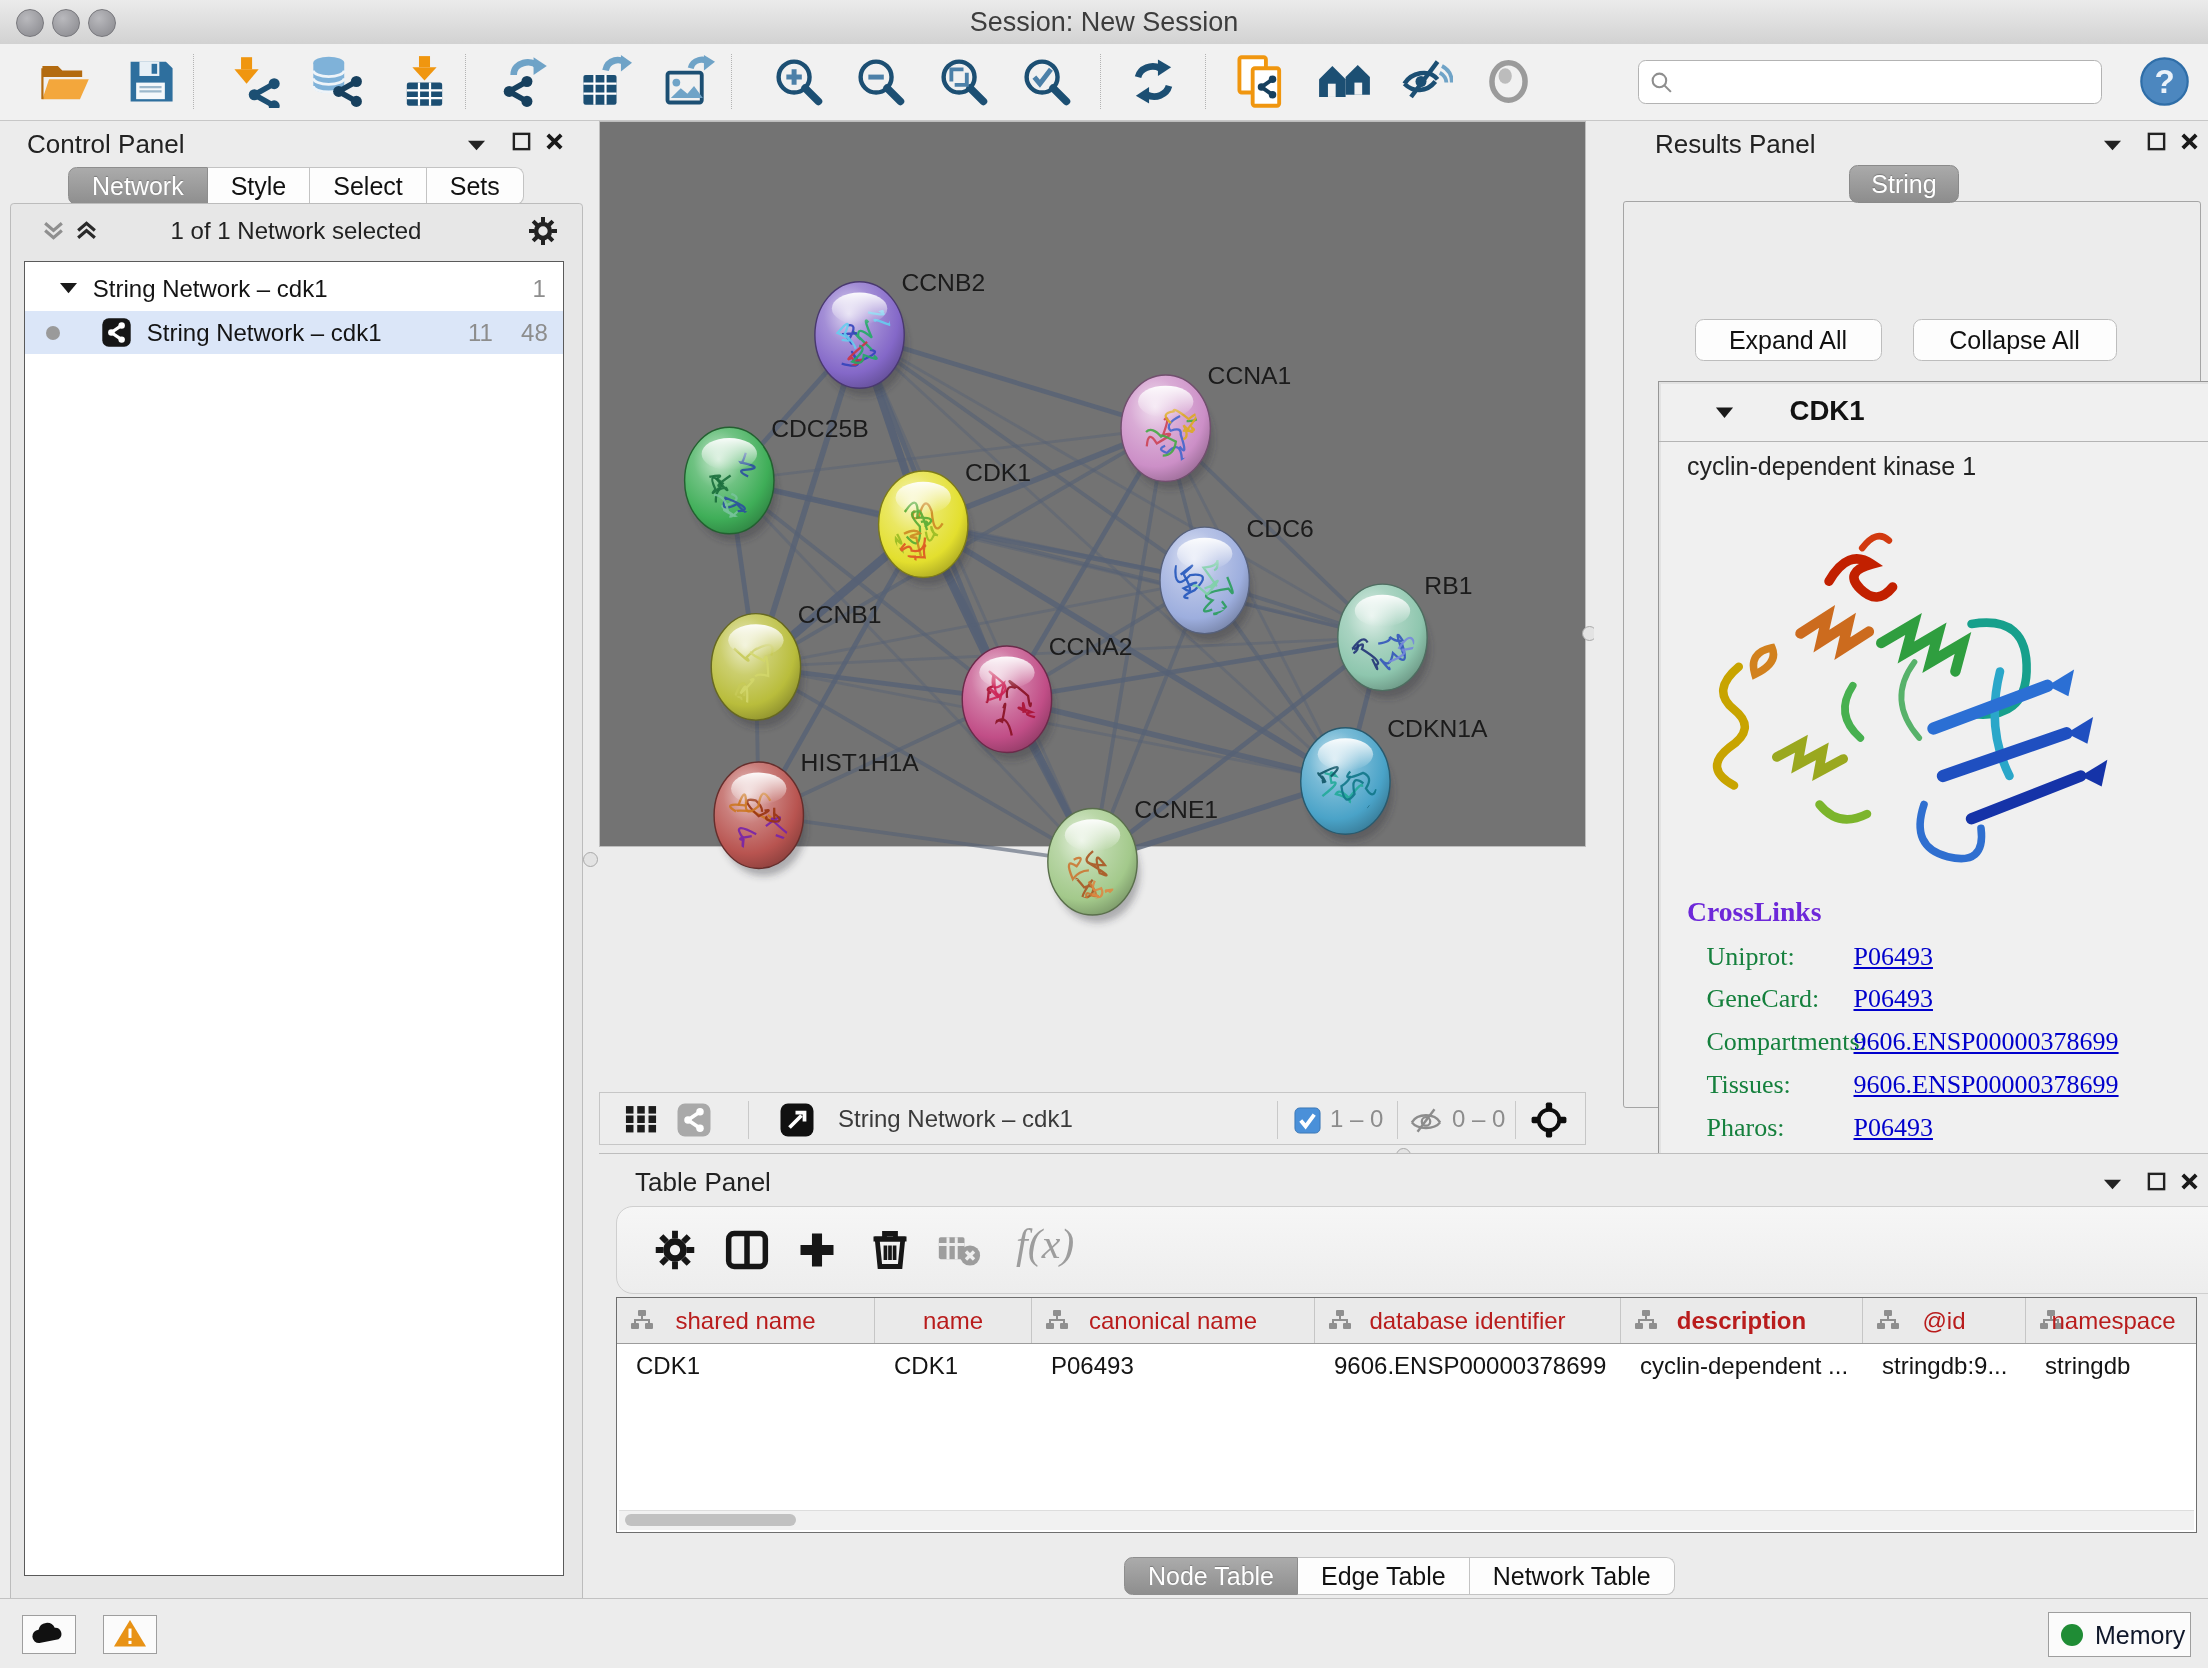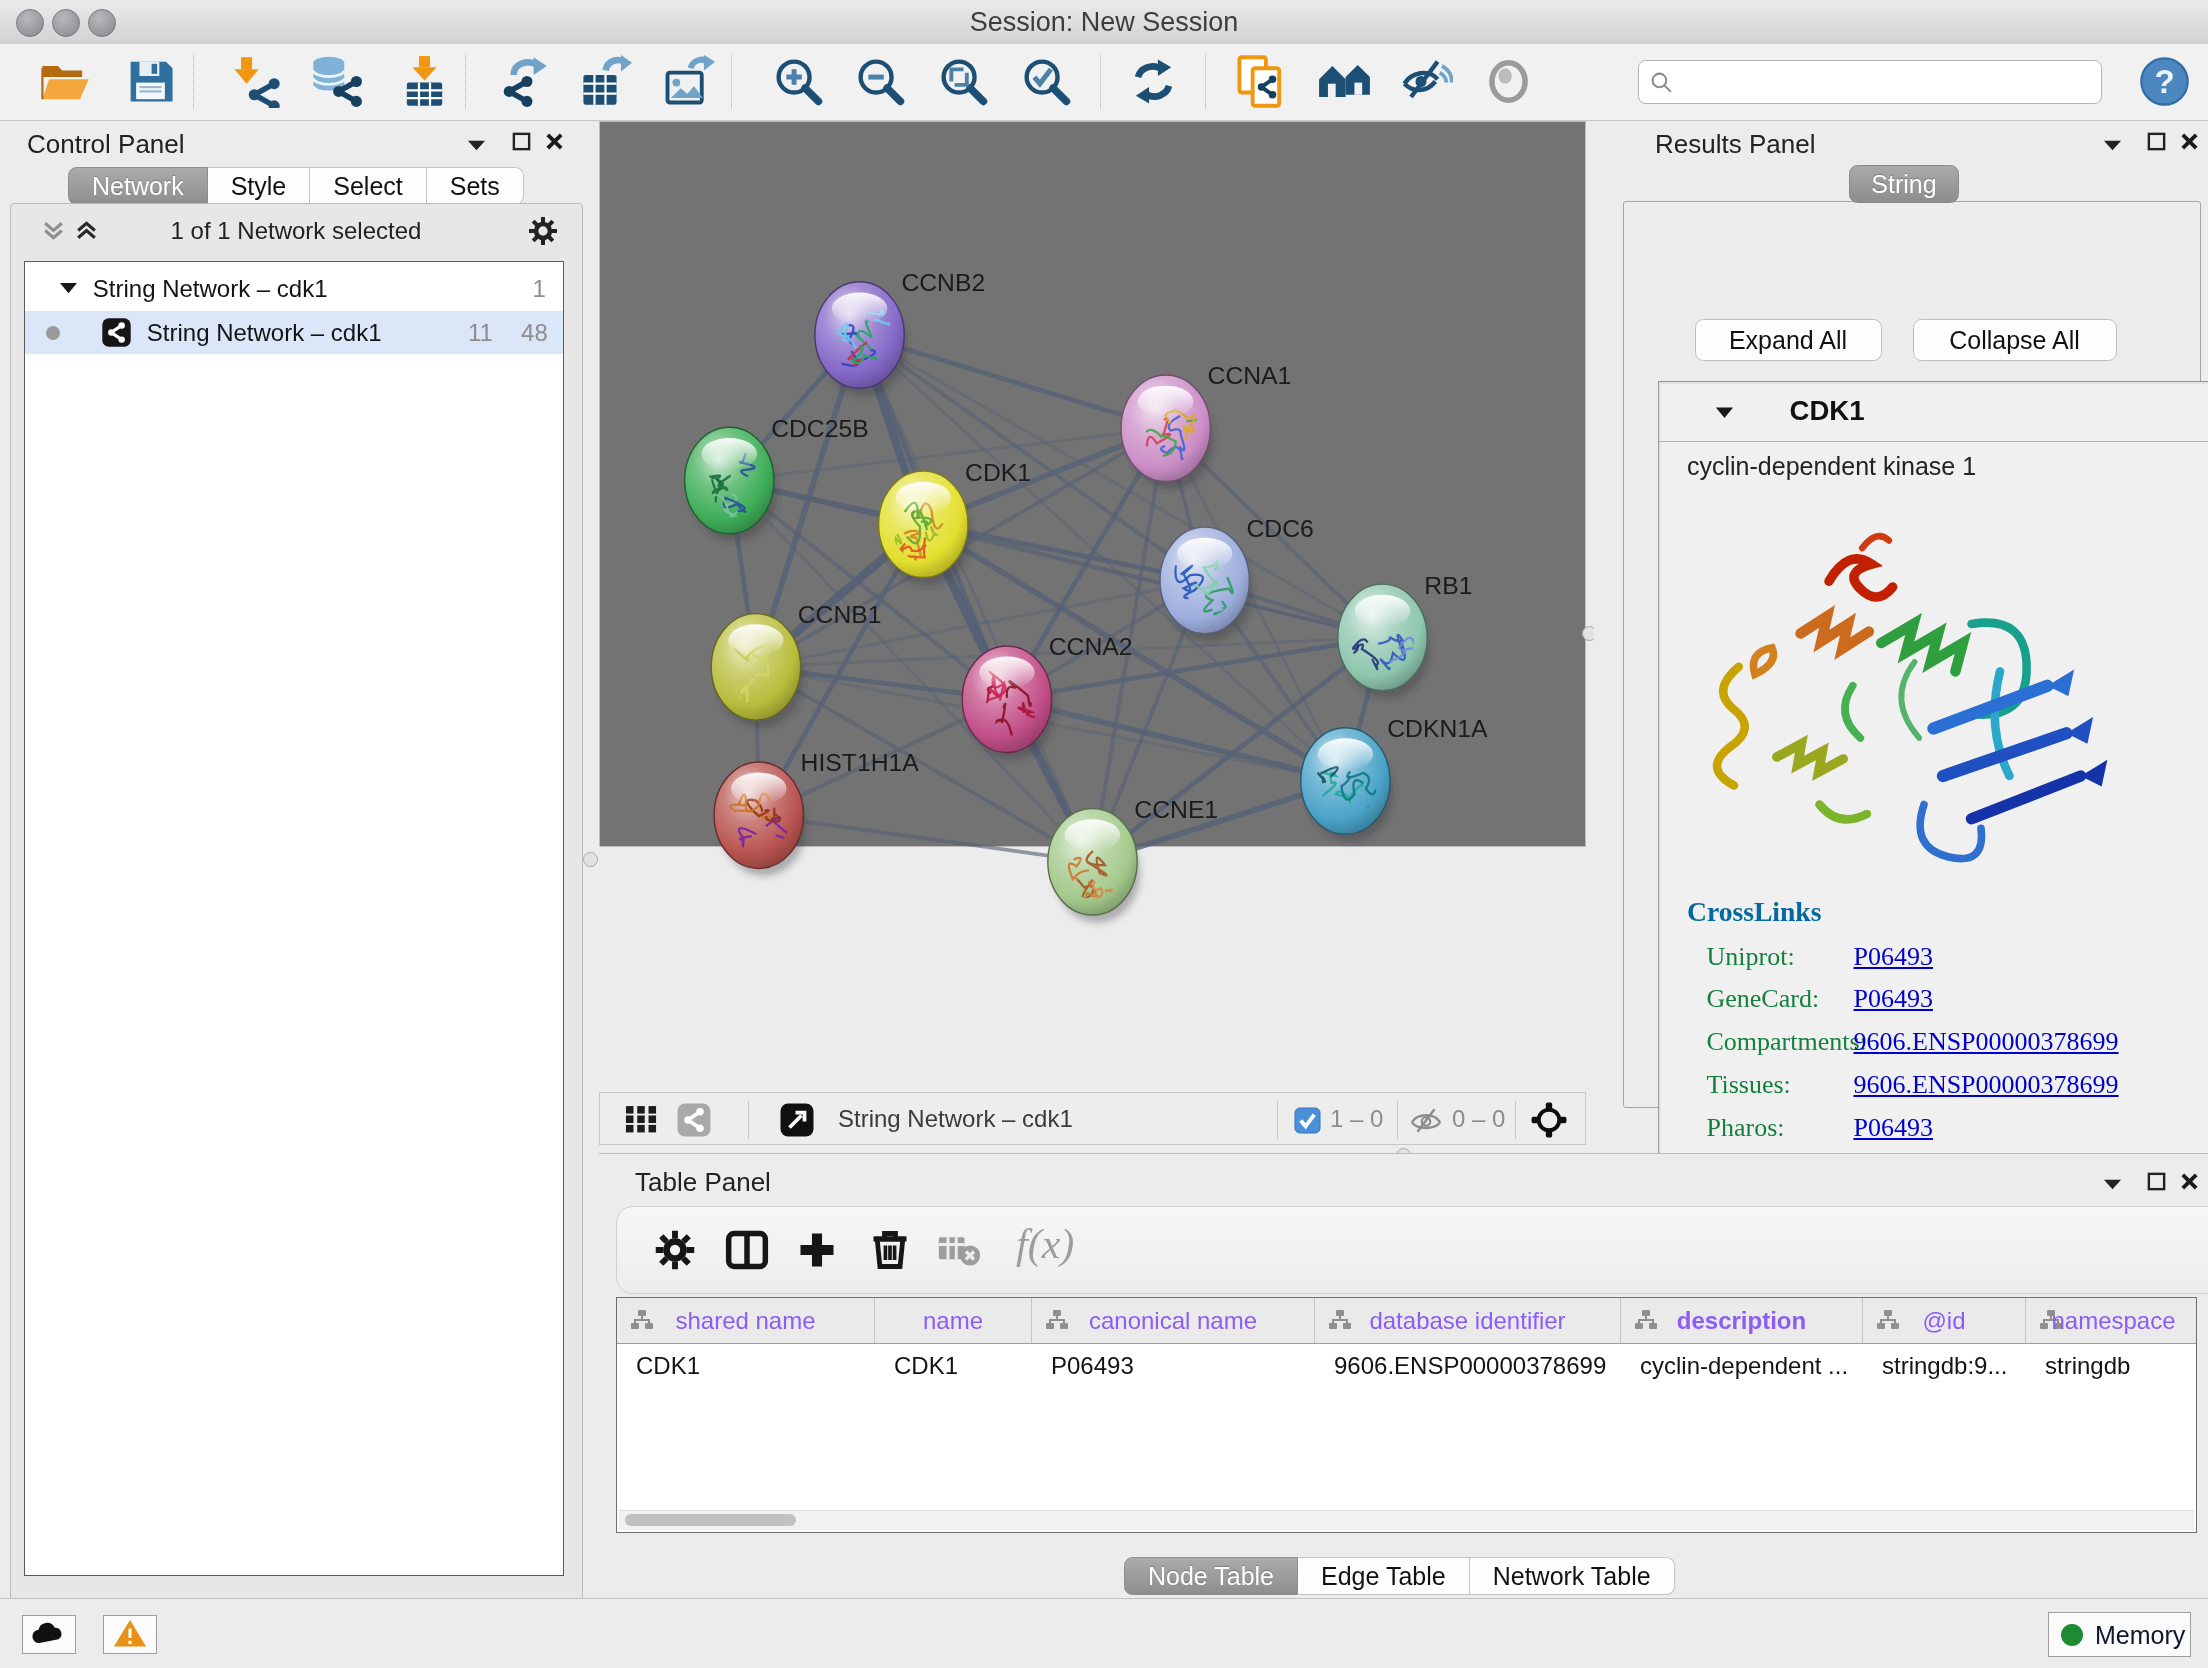--- a/index.html
+++ b/index.html
@@ -67,39 +67,39 @@
     text-align:center;background:linear-gradient(#aaaaaa,#8d8d8d);color:#fff;font-size:25px;
     border-radius:8.6px;border:1px solid #8a8a8a;text-shadow:0 -1px 1px rgba(0,0,0,.25);z-index:2;}
   .rp-btn{position:absolute;top:117px;height:40px;line-height:40px;text-align:center;
     background:#fdfdfd;border:1px solid #bdbdbd;border-radius:8.6px;font-size:25px;color:#111;}
   #rp-contentbox{position:absolute;left:34px;top:179px;width:563px;height:792px;
     background:#f0f0f0;border:1px solid #969696;box-shadow:inset 0 0 0 1.9px #e2e2e2;}
   #rp-protein-header{position:absolute;left:0;top:0;width:100%;height:59px;border-bottom:1px solid #b4b4b4;}
   #rp-protein-name{position:absolute;left:131px;top:13.3px;font-size:27.6px;font-weight:bold;color:#111;}
   #rp-protein-desc{position:absolute;left:28.5px;top:70px;font-size:25px;color:#222;}
   #crosslinks{position:absolute;left:0px;top:514px;width:100%;font-family:"Liberation Serif",serif;}
-  #crosslinks-title{position:absolute;left:28.5px;top:0px;font-size:27.6px;font-weight:bold;color:#0369a1;}
+  #crosslinks-title{position:absolute;left:28.5px;top:0px;font-size:27.6px;font-weight:bold;color:#6d28d9;}
   .cl-row{position:absolute;left:48px;width:495px;height:43px;}
   .cl-label{position:absolute;left:0;font-size:26px;color:#15803d;}
   .cl-link{position:absolute;left:147px;font-size:26px;color:#0000cc;text-decoration:underline;cursor:pointer;white-space:nowrap;}
   #rp-hscroll{position:absolute;left:3.8px;bottom:3.8px;right:3.8px;height:9.5px;background:#e6e6e6;}
   
   #table-panel{left:599px;top:1153px;width:1609px;height:445px;background:#ececec;
     border-top:1.9px solid #bdbdbd;box-sizing:border-box;}
   #tp-toolbar{position:absolute;left:17px;top:52px;width:1581px;height:86px;
     background:linear-gradient(#f6f6f6,#ededed);border:1px solid #cfcfcf;border-radius:17px;padding-left:29px;}
   .tp-icon{position:absolute;top:21px;width:44px;height:44px;}
   #tp-fx{position:absolute;left:399px;top:13.3px;font-family:"Liberation Serif",serif;
     font-style:italic;font-size:42px;color:#9d9d9d;}
   #node-table{position:absolute;left:17px;top:143px;width:1581px;height:236px;
     background:#fff;border:1.9px solid #6e6e6e;box-sizing:border-box;overflow:hidden;}
   #nt-header{position:absolute;left:0;top:0;height:45px;display:flex;background:#eaeaea;
     border-bottom:1.9px solid #9c9c9c;}
   .th{position:relative;height:45px;border-right:1px solid #c6c6c6;box-sizing:border-box;}
-  .th .th-label{position:absolute;left:0;right:0;top:8.6px;text-align:center;font-size:24px;color:#8b5cf6;}
+  .th .th-label{position:absolute;left:0;right:0;top:8.6px;text-align:center;font-size:24px;color:#b91c1c;}
   .th svg{position:absolute;left:13.3px;top:10.5px;}
   #nt-row{position:absolute;left:0;top:45px;height:46px;display:flex;}
   .td{height:46px;line-height:46px;padding-left:19px;font-size:24px;color:#141414;
     box-sizing:border-box;white-space:nowrap;overflow:hidden;}
   #nt-hscroll{position:absolute;left:1.9px;bottom:1.9px;width:1575px;height:19px;background:#f1f1f1;
     border-top:1px solid #ddd;}
   #nt-thumb{position:absolute;left:5.7px;top:2.9px;width:171px;height:12.4px;background:#c1c1c1;border-radius:6.7px;}
   #tp-tabs{left:525px;top:403px;}
   
   #statusbar{left:0;top:1598px;width:2208px;height:70px;background:#ececec;

